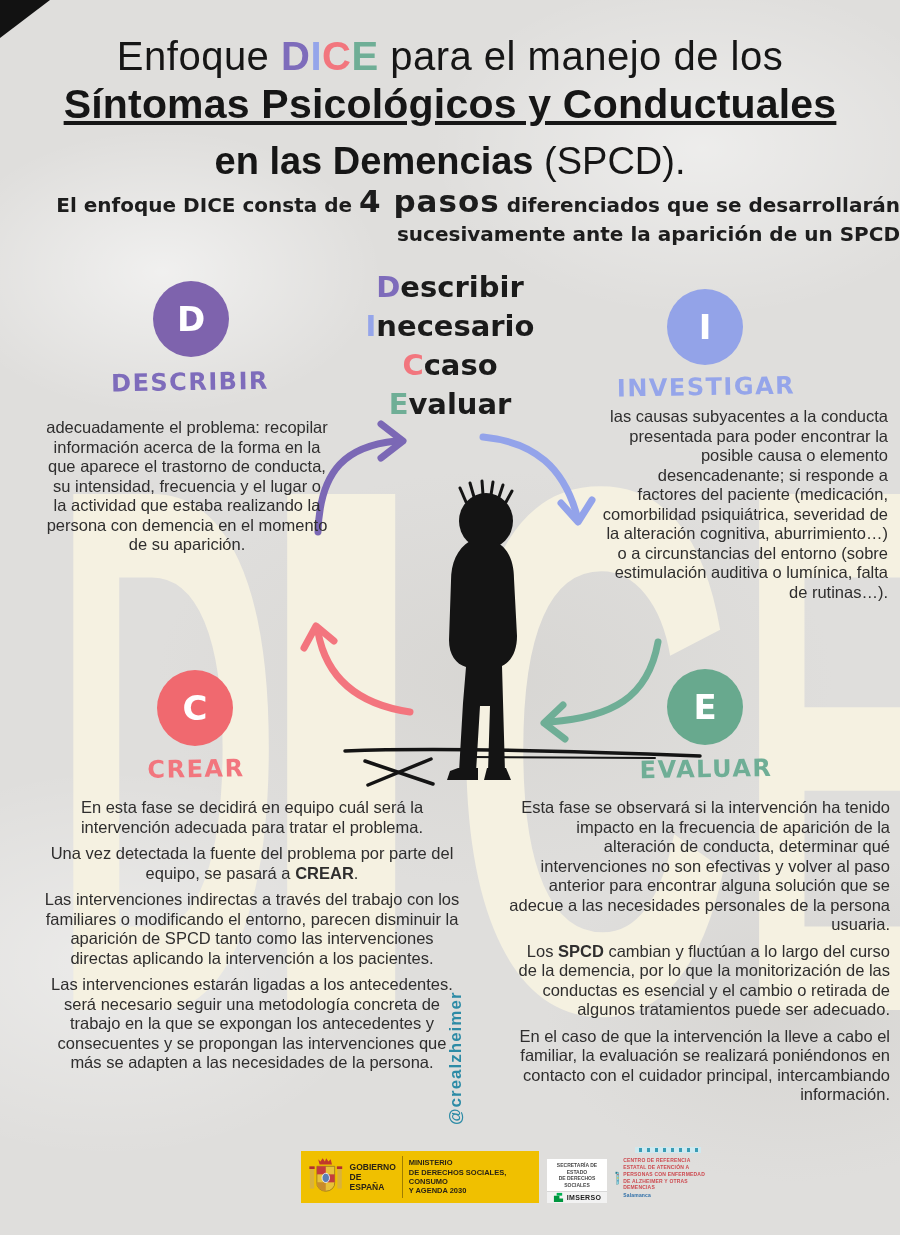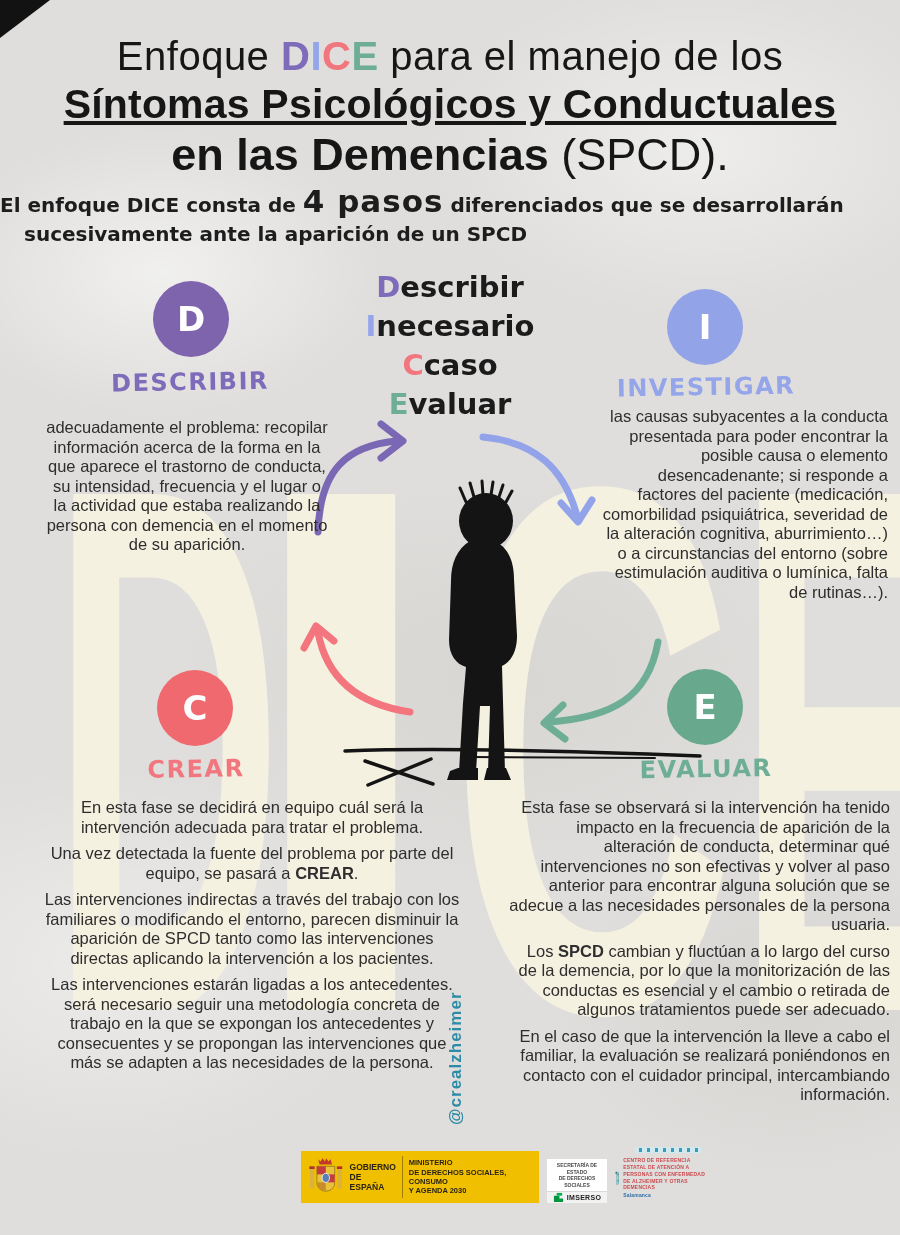--- a/index.html
+++ b/index.html
@@ -17,24 +17,24 @@
   .abs{position:absolute;}
   
   .corner{top:0;left:0;width:0;height:0;border-top:38px solid #121212;border-right:50px solid transparent;z-index:5;}
   
   .wm{font-weight:700;font-size:750px;line-height:540px;color:#f5f1e1;z-index:1;transform-origin:top left;user-select:none;}
   
   .title{top:34px;left:0;width:900px;text-align:center;z-index:3;color:#161616;}
   .t1{font-size:40px;font-weight:400;letter-spacing:.5px;}
   .t1 b{font-weight:700;}
   .t2{font-size:41px;font-weight:700;margin-top:2px;letter-spacing:.2px;text-decoration:underline;}
-  .t3{font-size:45px;font-weight:700;margin-top:1px;}
+  .t3{font-size:38px;font-weight:700;margin-top:12px;}
   .t3 .light{font-weight:400;}
   .c-purple{color:#7e6cbb;} .c-peri{color:#95a5ea;} .c-coral{color:#f2767e;} .c-teal{color:#6fae96;}
-  .subtitle{top:183px;left:0;width:900px;text-align:left;z-index:3;color:#1d1d1d;
+  .subtitle{top:183px;left:0;width:900px;text-align:right;z-index:3;color:#1d1d1d;
     font-family:"DejaVu Sans",sans-serif;font-weight:700;}
   .s1{font-size:20px;}
   .s1 .big{font-size:31px;letter-spacing:1px;}
   .s2{font-size:20px;margin-top:3px;margin-left:24px;}
   
   .dicelist{top:268px;left:315px;width:270px;text-align:center;z-index:3;
     font-family:"DejaVu Sans",sans-serif;font-weight:700;font-size:29px;line-height:39px;color:#1b1b1b;}
   
   .circle{width:76px;height:76px;border-radius:50%;z-index:3;display:flex;align-items:center;justify-content:center;
     font-family:"DejaVu Sans",sans-serif;font-weight:700;font-size:34px;color:#fff;}

